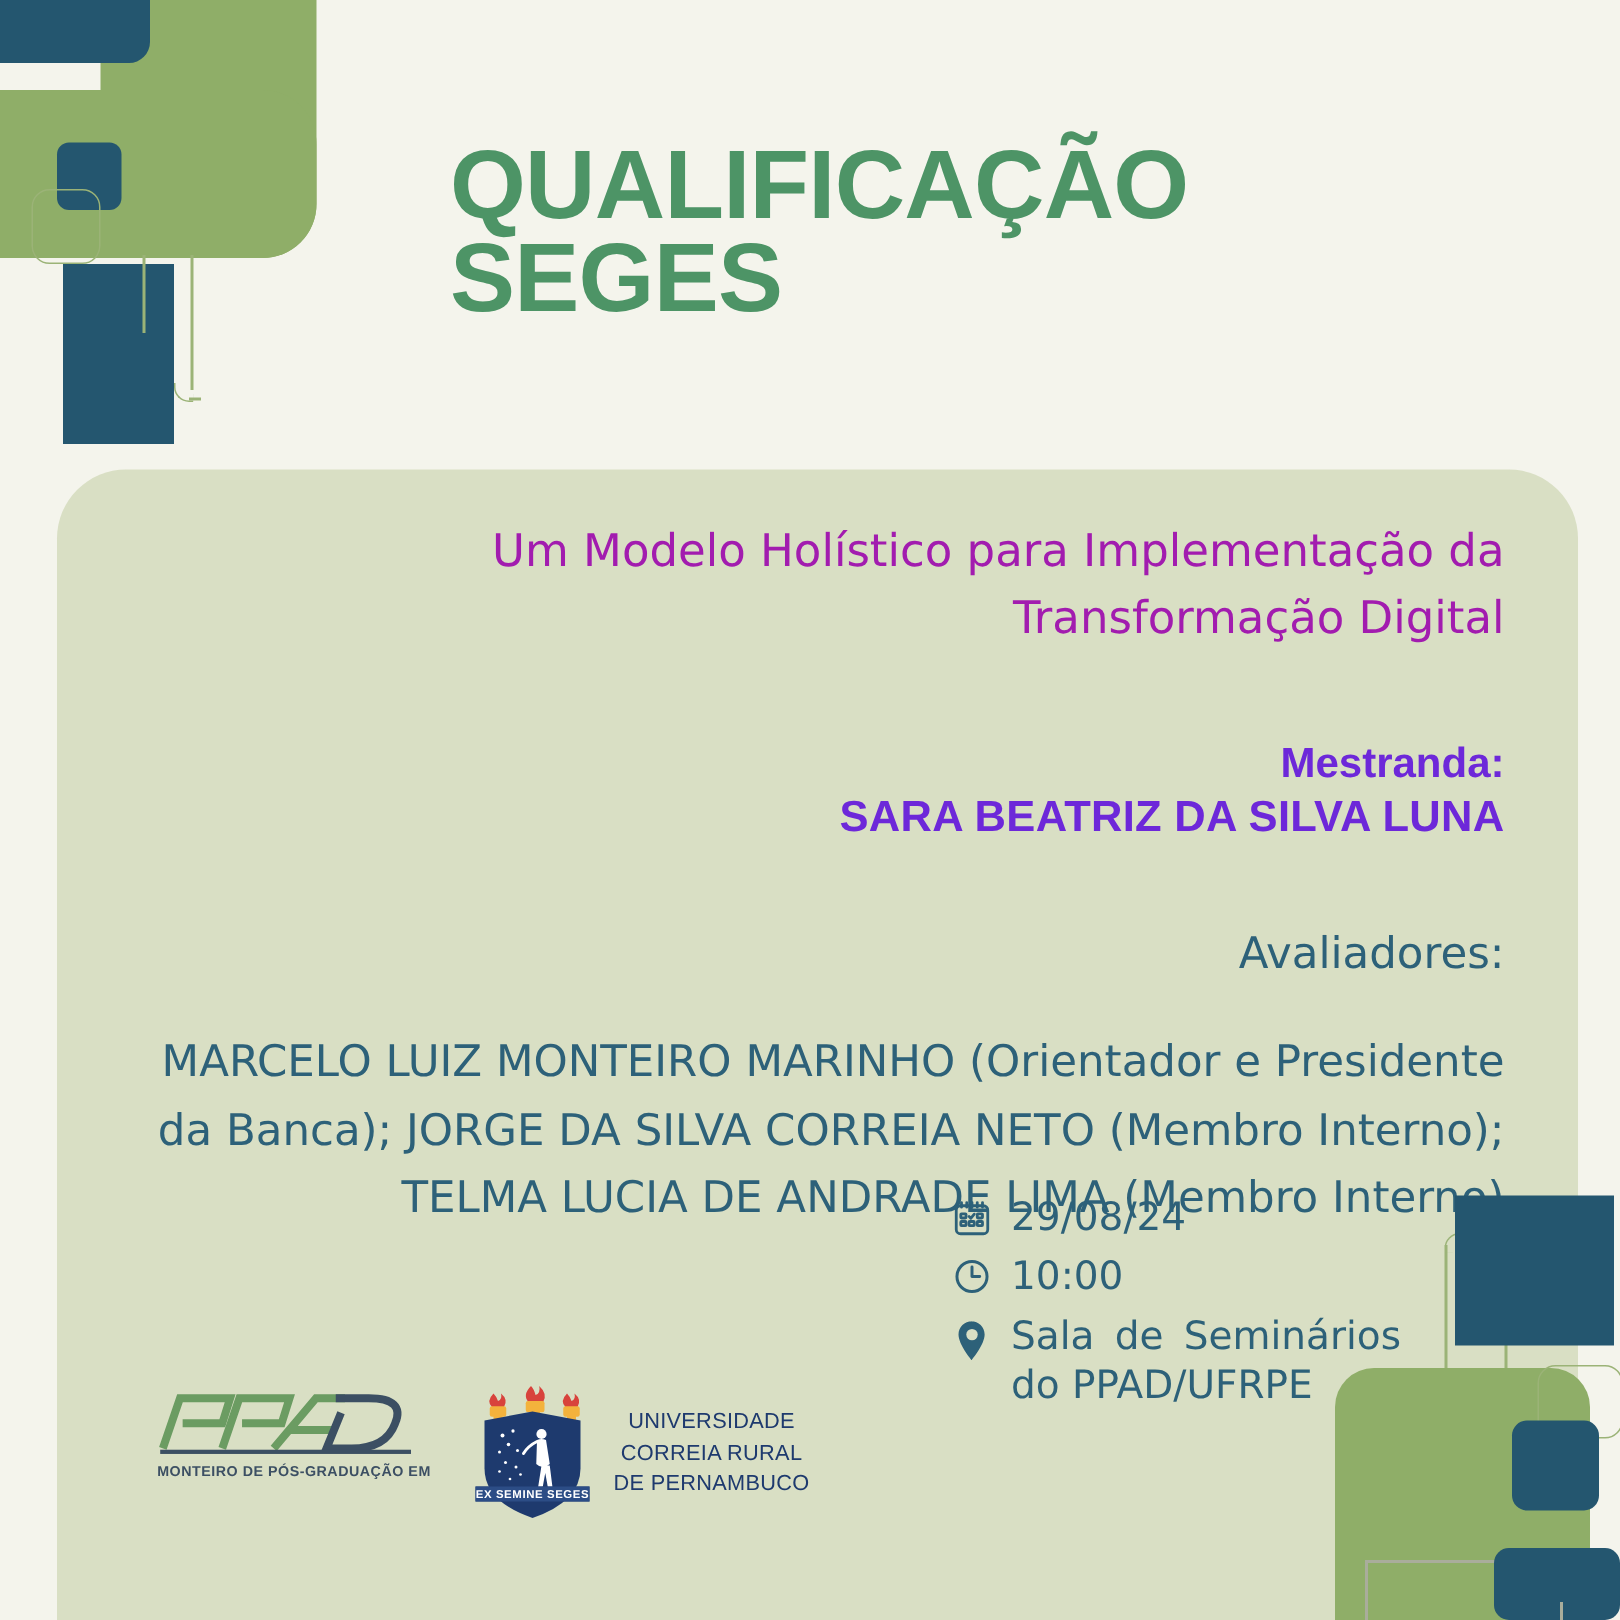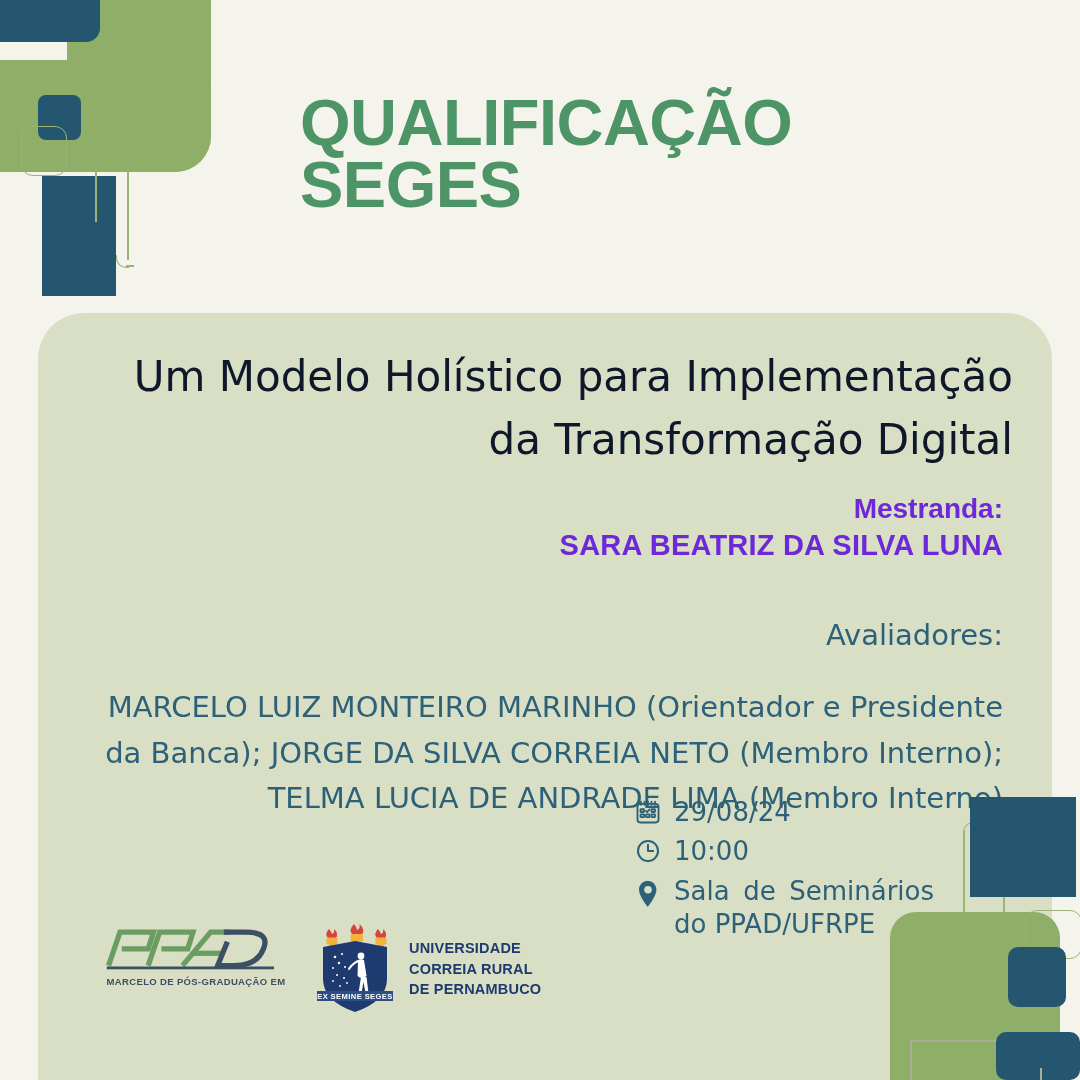--- a/index.html
+++ b/index.html
@@ -55,23 +55,23 @@
   }
   #poster-title .l2{display:block;}
 
   
   #content-card{
     position:absolute;left:38px;top:313px;width:1014px;height:767px;
     background:#d9dfc4;border-radius:46px 46px 0 0;
   }
 
   #thesis-title{
-    position:absolute;left:70px;top:32px;width:905px;
-    text-align:right;font-size:42px;line-height:1.5;
-    color:#0f172a;font-weight:400;
+    position:absolute;left:60px;top:32px;width:905px;
+    text-align:right;font-size:30px;line-height:1.5;
+    color:#a21caf;font-weight:400;
     font-family:"DejaVu Sans",sans-serif;
   }
 
   #student-block{
     position:absolute;left:60px;top:178px;width:905px;
     text-align:right;color:#6d28d9;font-weight:bold;
   }
   #student-role{font-size:28px;line-height:1.25;}
   #student-name{font-size:29px;line-height:1.35;letter-spacing:0.2px;}
 
@@ -97,21 +97,21 @@
   
   #logo-ppad{position:absolute;left:60px;top:613px;width:210px;}
   .ppad-wordmark{display:block;height:44px;}
   #ppad-sub{
     margin-top:5px;color:#3c4f63;font-weight:bold;
     font-size:9.5px;line-height:1.4;letter-spacing:0.35px;
     text-align:center;width:196px;
   }
   #logo-ufrpe{position:absolute;left:275px;top:610px;display:flex;align-items:center;gap:12px;}
   #ufrpe-text{
-    color:#1e3a6e;font-weight:bold;font-size:14.5px;line-height:1.42;letter-spacing:0.2px;
+    color:#1e3a6e;font-weight:normal;font-size:14.5px;line-height:1.42;letter-spacing:0.2px;text-align:center;
   }
 </style>
 </head>
 <body style="background: rgb(244, 244, 236);">
 
 <div class="stage">
 
   <div class="deco deco-outline-gray" id="d-gray-box"></div>
 
   <div class="deco" id="d-gray-h"></div>
@@ -190,21 +190,21 @@
         <g fill="none" stroke="#6b9c62" stroke-width="6">
           <path d="M12 45 L25 7 L63 7 L57 26 L27 26"></path>
           <path d="M57 45 L70 7 L108 7 L102 26 L72 26"></path>
           <path d="M96 45 L128 7 L150 7"></path>
           <path d="M108 31 L142 31"></path>
         </g>
         <path d="M143 7 L168 7 Q196 7 188 26 Q181 45 155 45 L136 45 L147 18" fill="none" stroke="#3c4f63" stroke-width="6"></path>
         <rect x="10" y="46" width="190" height="3.2" fill="#3c4f63"></rect>
       </svg>
       <div id="ppad-sub">
-        <div>MARCELO DE PÓS-GRADUAÇÃO EM</div>
+        <div>MONTEIRO DE PÓS-GRADUAÇÃO EM</div>
       </div>
     </div>
 
     <div id="logo-ufrpe">
       <svg width="84" height="92" viewBox="0 0 84 92">
 
         <g>
           <path d="M16 6 q-5 5 -1 9 q4 4 8 0 q3 -5 -2 -9 q1 4 -2 5 q-1 -3 -3 -5z" fill="#d8433c"></path>
           <rect x="13.5" y="14.5" width="11" height="7" rx="1.5" fill="#f3b23c"></rect>
           <rect x="16" y="21" width="6" height="9" fill="#f3b23c"></rect>

